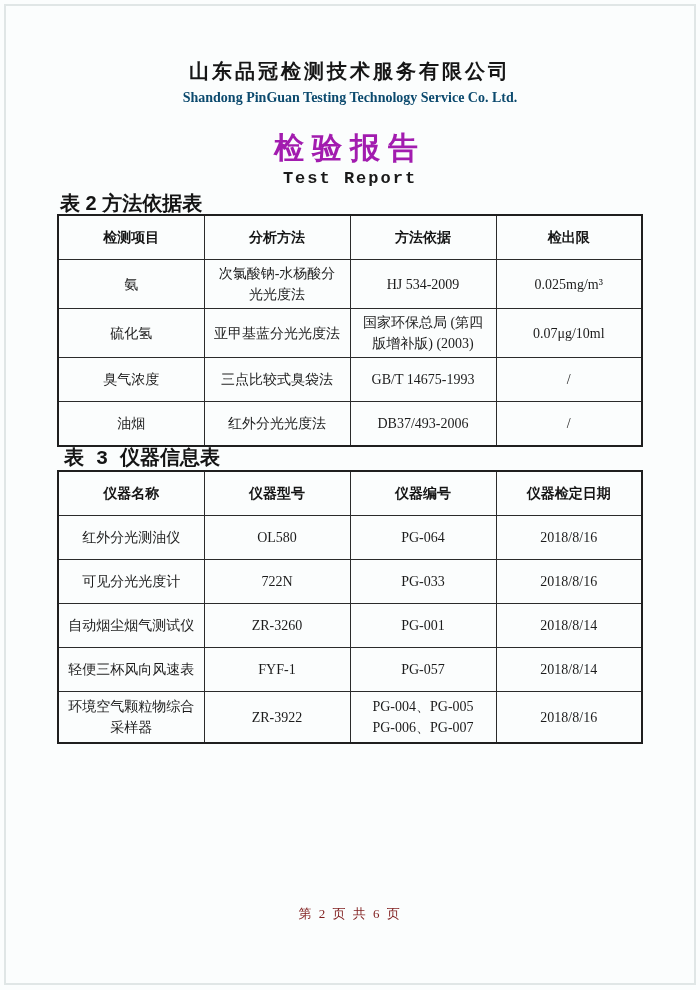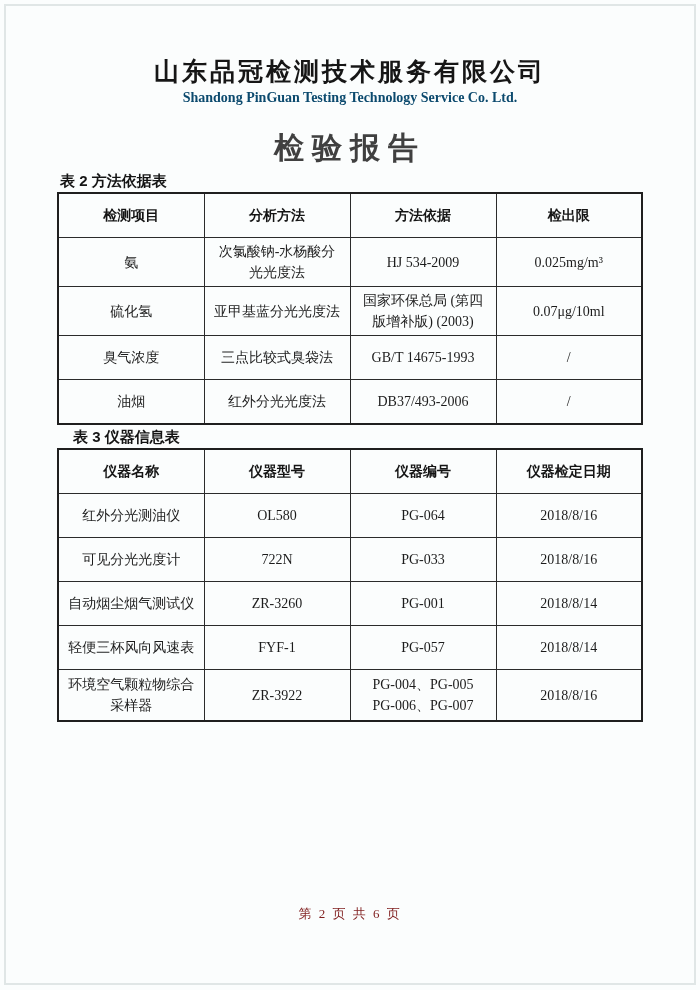--- a/index.html
+++ b/index.html
@@ -19,55 +19,55 @@
     pointer-events:none;
   }
   .page{
     position:relative;
     padding:54px 57px 0 57px;
     box-sizing:border-box;
   }
   .doc-header{text-align:center;}
   .company-cn{
     font-family:"Liberation Sans", sans-serif;
-    font-size:25px;font-weight:700;
+    font-size:20px;font-weight:700;
     letter-spacing:3px;
     line-height:34px;
     color:#161616;
   }
   .company-en{
     font-family:"Liberation Serif", serif;
     font-size:14px;font-weight:700;
     line-height:20px;
     color:#0c4a6e;
   }
   .report-cn{
     font-family:"Liberation Sans", sans-serif;
     font-size:30px;font-weight:700;
     letter-spacing:8px;
     line-height:40px;
     margin-top:20px;
-    color:#404040;
+    color:#a21caf;
   }
   .report-en{
     font-family:"Liberation Mono", monospace;
     font-size:17px;font-weight:700;
     letter-spacing:2px;
     line-height:22px;
     color:#1a1a1a;
   }
   .tbl-caption{
     font-family:"Liberation Sans", sans-serif;
-    font-size:15px;font-weight:700;
+    font-size:20px;font-weight:700;
     color:#141414;
     text-align:left;
     margin:4px 0 2px 3px;
     line-height:18px;
   }
-  .tbl-caption.tight{margin:3px 0 2px 16px;}
+  .tbl-caption.tight{margin:3px 0 2px 7px;font-family:Liberation Mono, monospace;}
   table.doc-table{
     width:100%;
     border-collapse:collapse;
     table-layout:fixed;
     border:2px solid #1f1f1f;
   }
   table.doc-table th, table.doc-table td{
     border:1px solid #2b2b2b;
     text-align:center;
     vertical-align:middle;
@@ -105,20 +105,21 @@
 <body>
 
 <div class="scan-edge"></div>
 
 <div class="page">
 
   <div class="doc-header">
     <div class="company-cn">山东品冠检测技术服务有限公司</div>
     <div class="company-en">Shandong PinGuan Testing Technology Service Co. Ltd.</div>
     <div class="report-cn">检验报告</div>
+    <div class="report-en">Test Report</div>
   </div>
 
   <div class="tbl-caption">表 2 方法依据表</div>
 
   <table class="doc-table" id="table2">
       <thead>
         <tr>
           <th>检测项目</th>
           <th>分析方法</th>
           <th>方法依据</th>

